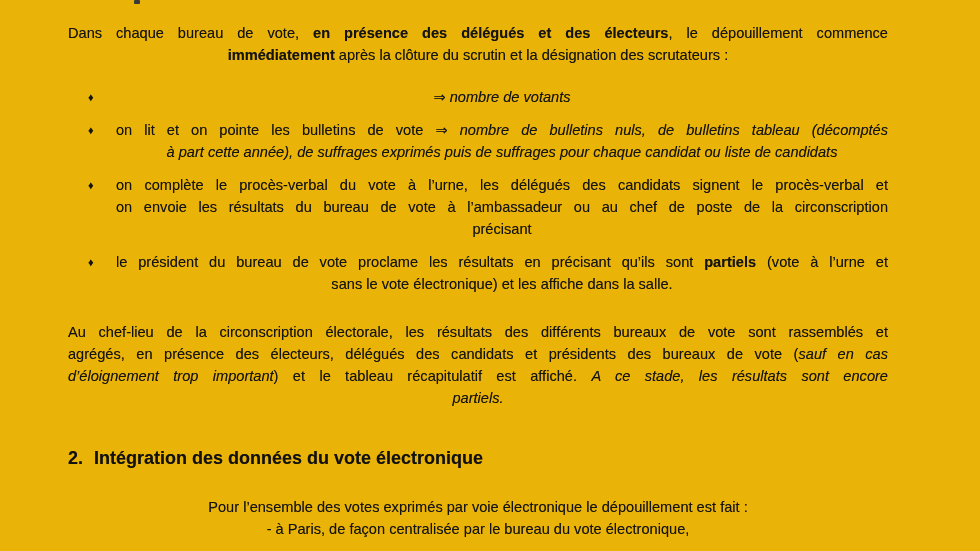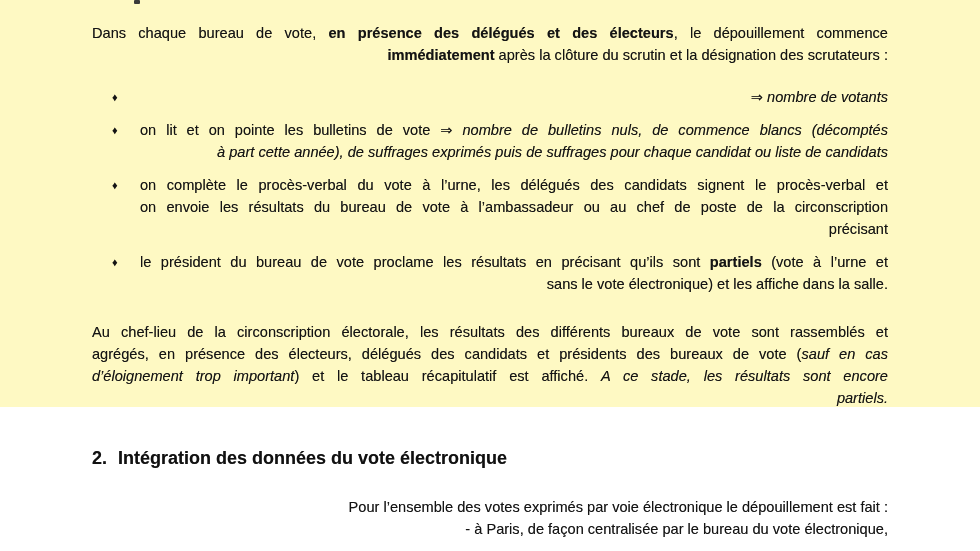--- a/index.html
+++ b/index.html
@@ -3,29 +3,29 @@
 <meta charset="utf-8">
 <style>
   * { margin: 0; padding: 0; box-sizing: border-box; }
   html, body { background: #ffffff; }
   body {
     width: 980px; height: 551px; overflow: hidden;
     font-family: "Liberation Sans", "DejaVu Sans", sans-serif;
   }
   .page {
     position: relative;
-    width: 980px; height: 407px;
-    background: #fef9c3;
+    width: 980px; height: 551px;
+    background: #eab308;
     color: #141414;
-    padding: 22px 92px 0 92px;
+    padding: 22px 92px 0 68px;
     font-size: 14.6px;
     line-height: 22px;
     text-shadow: 0 0 0.5px rgba(0,0,0,0.45);
   }
-  .line { display: block; max-height: 22px; overflow: hidden; text-align: right; }
+  .line { display: block; max-height: 22px; overflow: hidden; text-align: center; }
   .line.just { text-align: justify; text-align-last: justify; }
   .run-normal { font-weight: normal; font-style: normal; }
   .run-bold { font-weight: bold; }
   .run-italic { font-style: italic; }
 
   .bullets { margin-top: 20px; }
   .bullet-row { display: flex; margin-bottom: 11px; }
   .bullet-row:last-child { margin-bottom: 0; }
   .bullet-marker {
     flex: none; width: 28px; margin-left: 20px;
@@ -63,21 +63,21 @@
   <div class="bullets">
       <div class="bullet-row">
         <span class="bullet-marker">♦</span>
         <div class="bullet-text">
           <div class="line"><span class="run-normal">⇒ </span><span class="run-italic">nombre de votants</span></div>
         </div>
       </div>
       <div class="bullet-row">
         <span class="bullet-marker">♦</span>
         <div class="bullet-text">
-          <div class="line just"><span class="run-normal">on lit et on pointe les bulletins de vote ⇒ </span><span class="run-italic">nombre de bulletins nuls, de commence blancs (décomptés</span></div>
+          <div class="line just"><span class="run-normal">on lit et on pointe les bulletins de vote ⇒ </span><span class="run-italic">nombre de bulletins nuls, de bulletins tableau (décomptés</span></div>
           <div class="line"><span class="run-italic">à part cette année), de suffrages exprimés puis de suffrages pour chaque candidat ou liste de candidats</span></div>
         </div>
       </div>
       <div class="bullet-row">
         <span class="bullet-marker">♦</span>
         <div class="bullet-text">
           <div class="line just"><span class="run-normal">on complète le procès-verbal du vote à l’urne, les délégués des candidats signent le procès-verbal et</span></div>
           <div class="line just"><span class="run-normal">on envoie les résultats du bureau de vote à l’ambassadeur ou au chef de poste de la circonscription</span></div>
           <div class="line"><span class="run-normal">précisant</span></div>
         </div>

